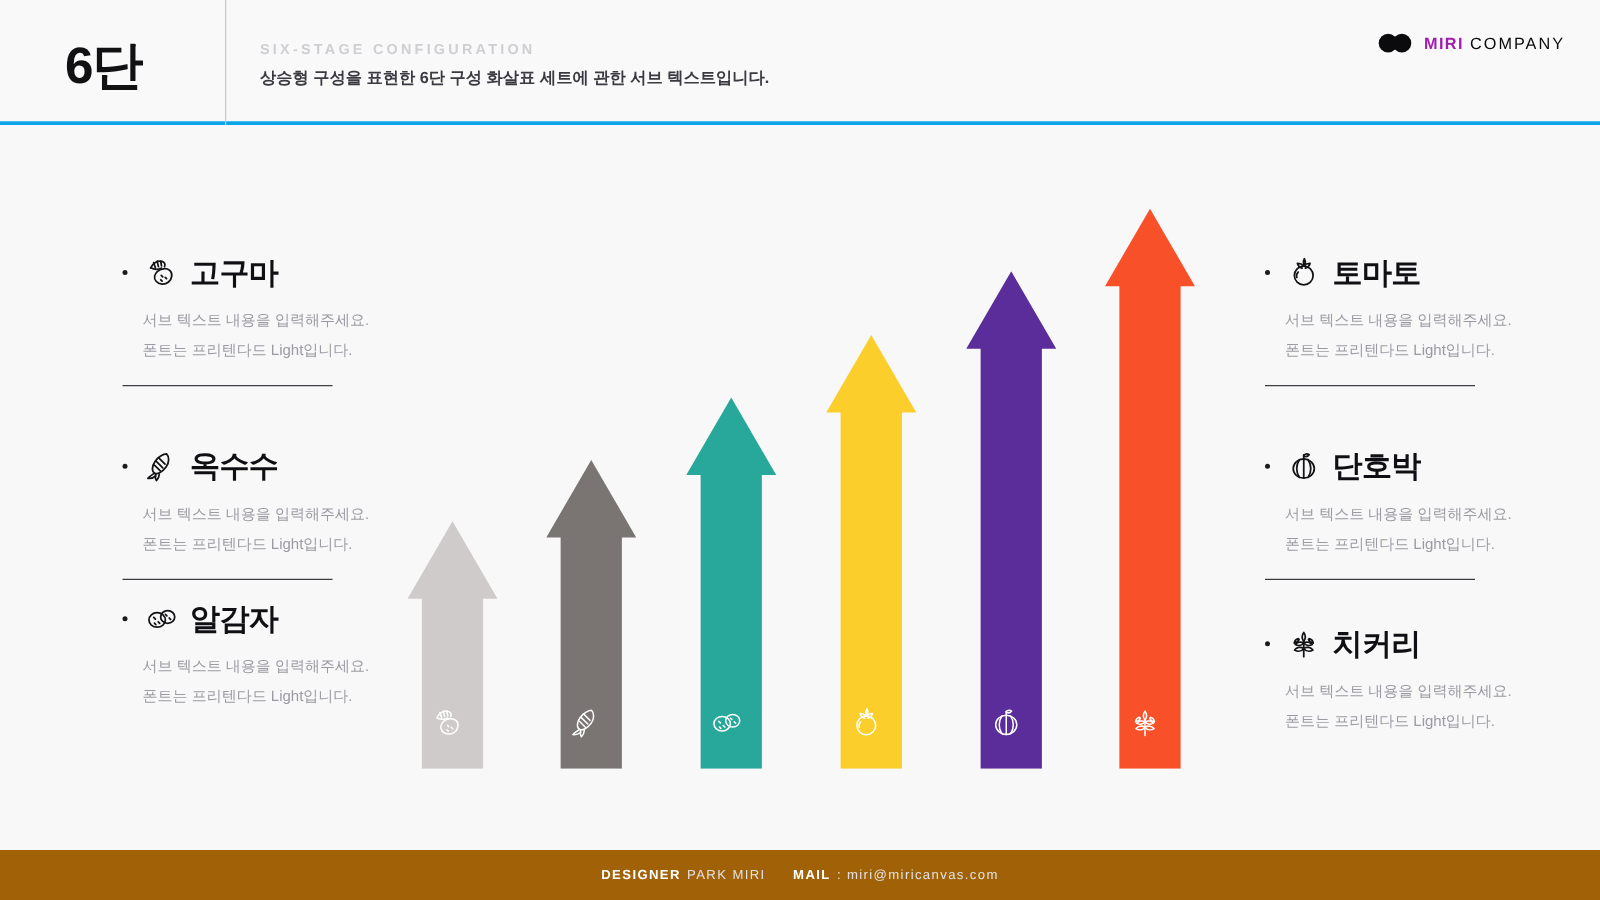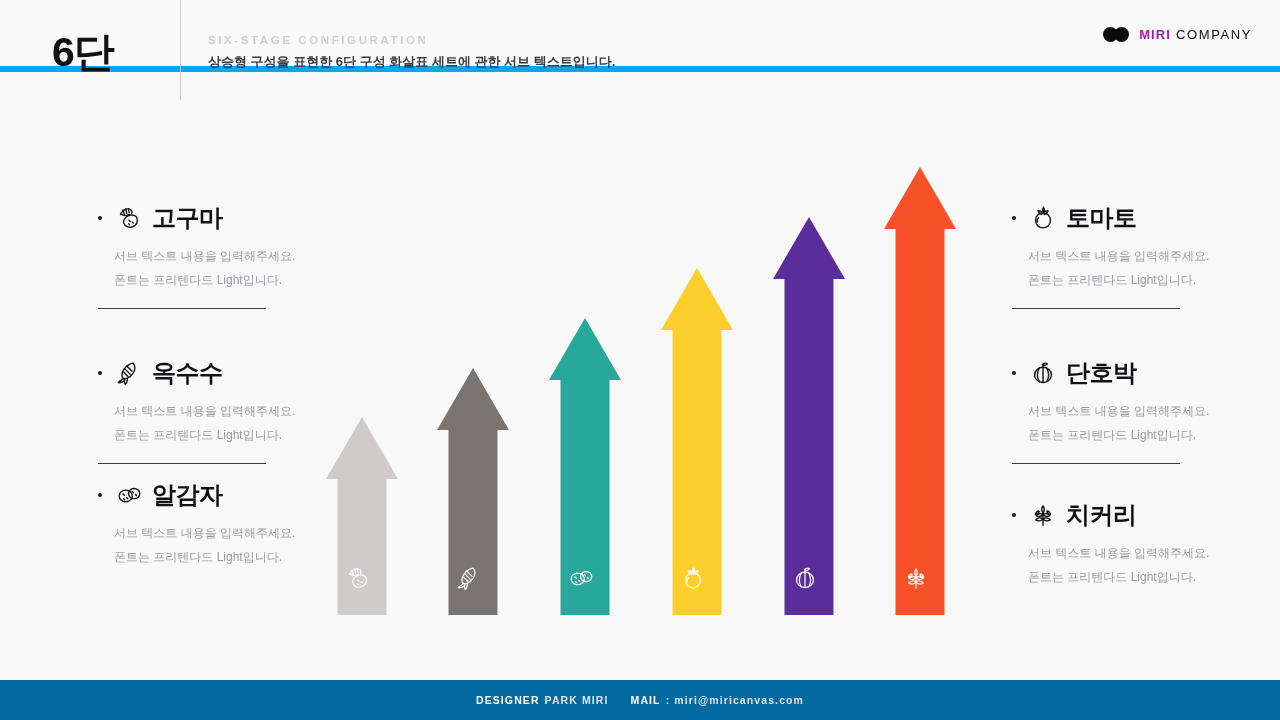--- a/index.html
+++ b/index.html
@@ -14,23 +14,23 @@
     background: #f8f8f9;
     font-family: "Liberation Sans", "DejaVu Sans", sans-serif;
     position: relative;
   }
 
   
   #header {
     position: absolute;
     left: 0; top: 0;
     width: 1280px;
-    height: 72px;
+    height: 100px;
     background: #f9f9fa;
-    border-bottom: 6px solid #0ea5e9;
+    border-bottom: 3px solid #0ea5e9;
     box-sizing: border-box;
   }
   #header-divider {
     position: absolute;
     left: 180px; top: 0;
     width: 1px;
     height: 100px;
     background: #c9c9cc;
   }
   #header-title {
@@ -163,34 +163,34 @@
     transform: translateX(-50%);
     bottom: 22px;
   }
 
   
   #footer {
     position: absolute;
     left: 0; bottom: 0;
     width: 1280px;
     height: 40px;
-    background: #0369a1;
+    background: #a16207;
     display: flex;
     align-items: center;
     justify-content: center;
   }
   .footer-strong {
     font-size: 10.5px;
     font-weight: 700;
     letter-spacing: 1.1px;
     color: #ffffff;
   }
   .footer-normal {
     font-size: 10.5px;
-    font-weight: 700;
+    font-weight: 400;
     letter-spacing: 1.1px;
     color: #e2e2e4;
     margin-left: 5px;
   }
   .footer-gap { width: 22px; }
 </style>
 </head>
 <body>
 
 <div id="header">

